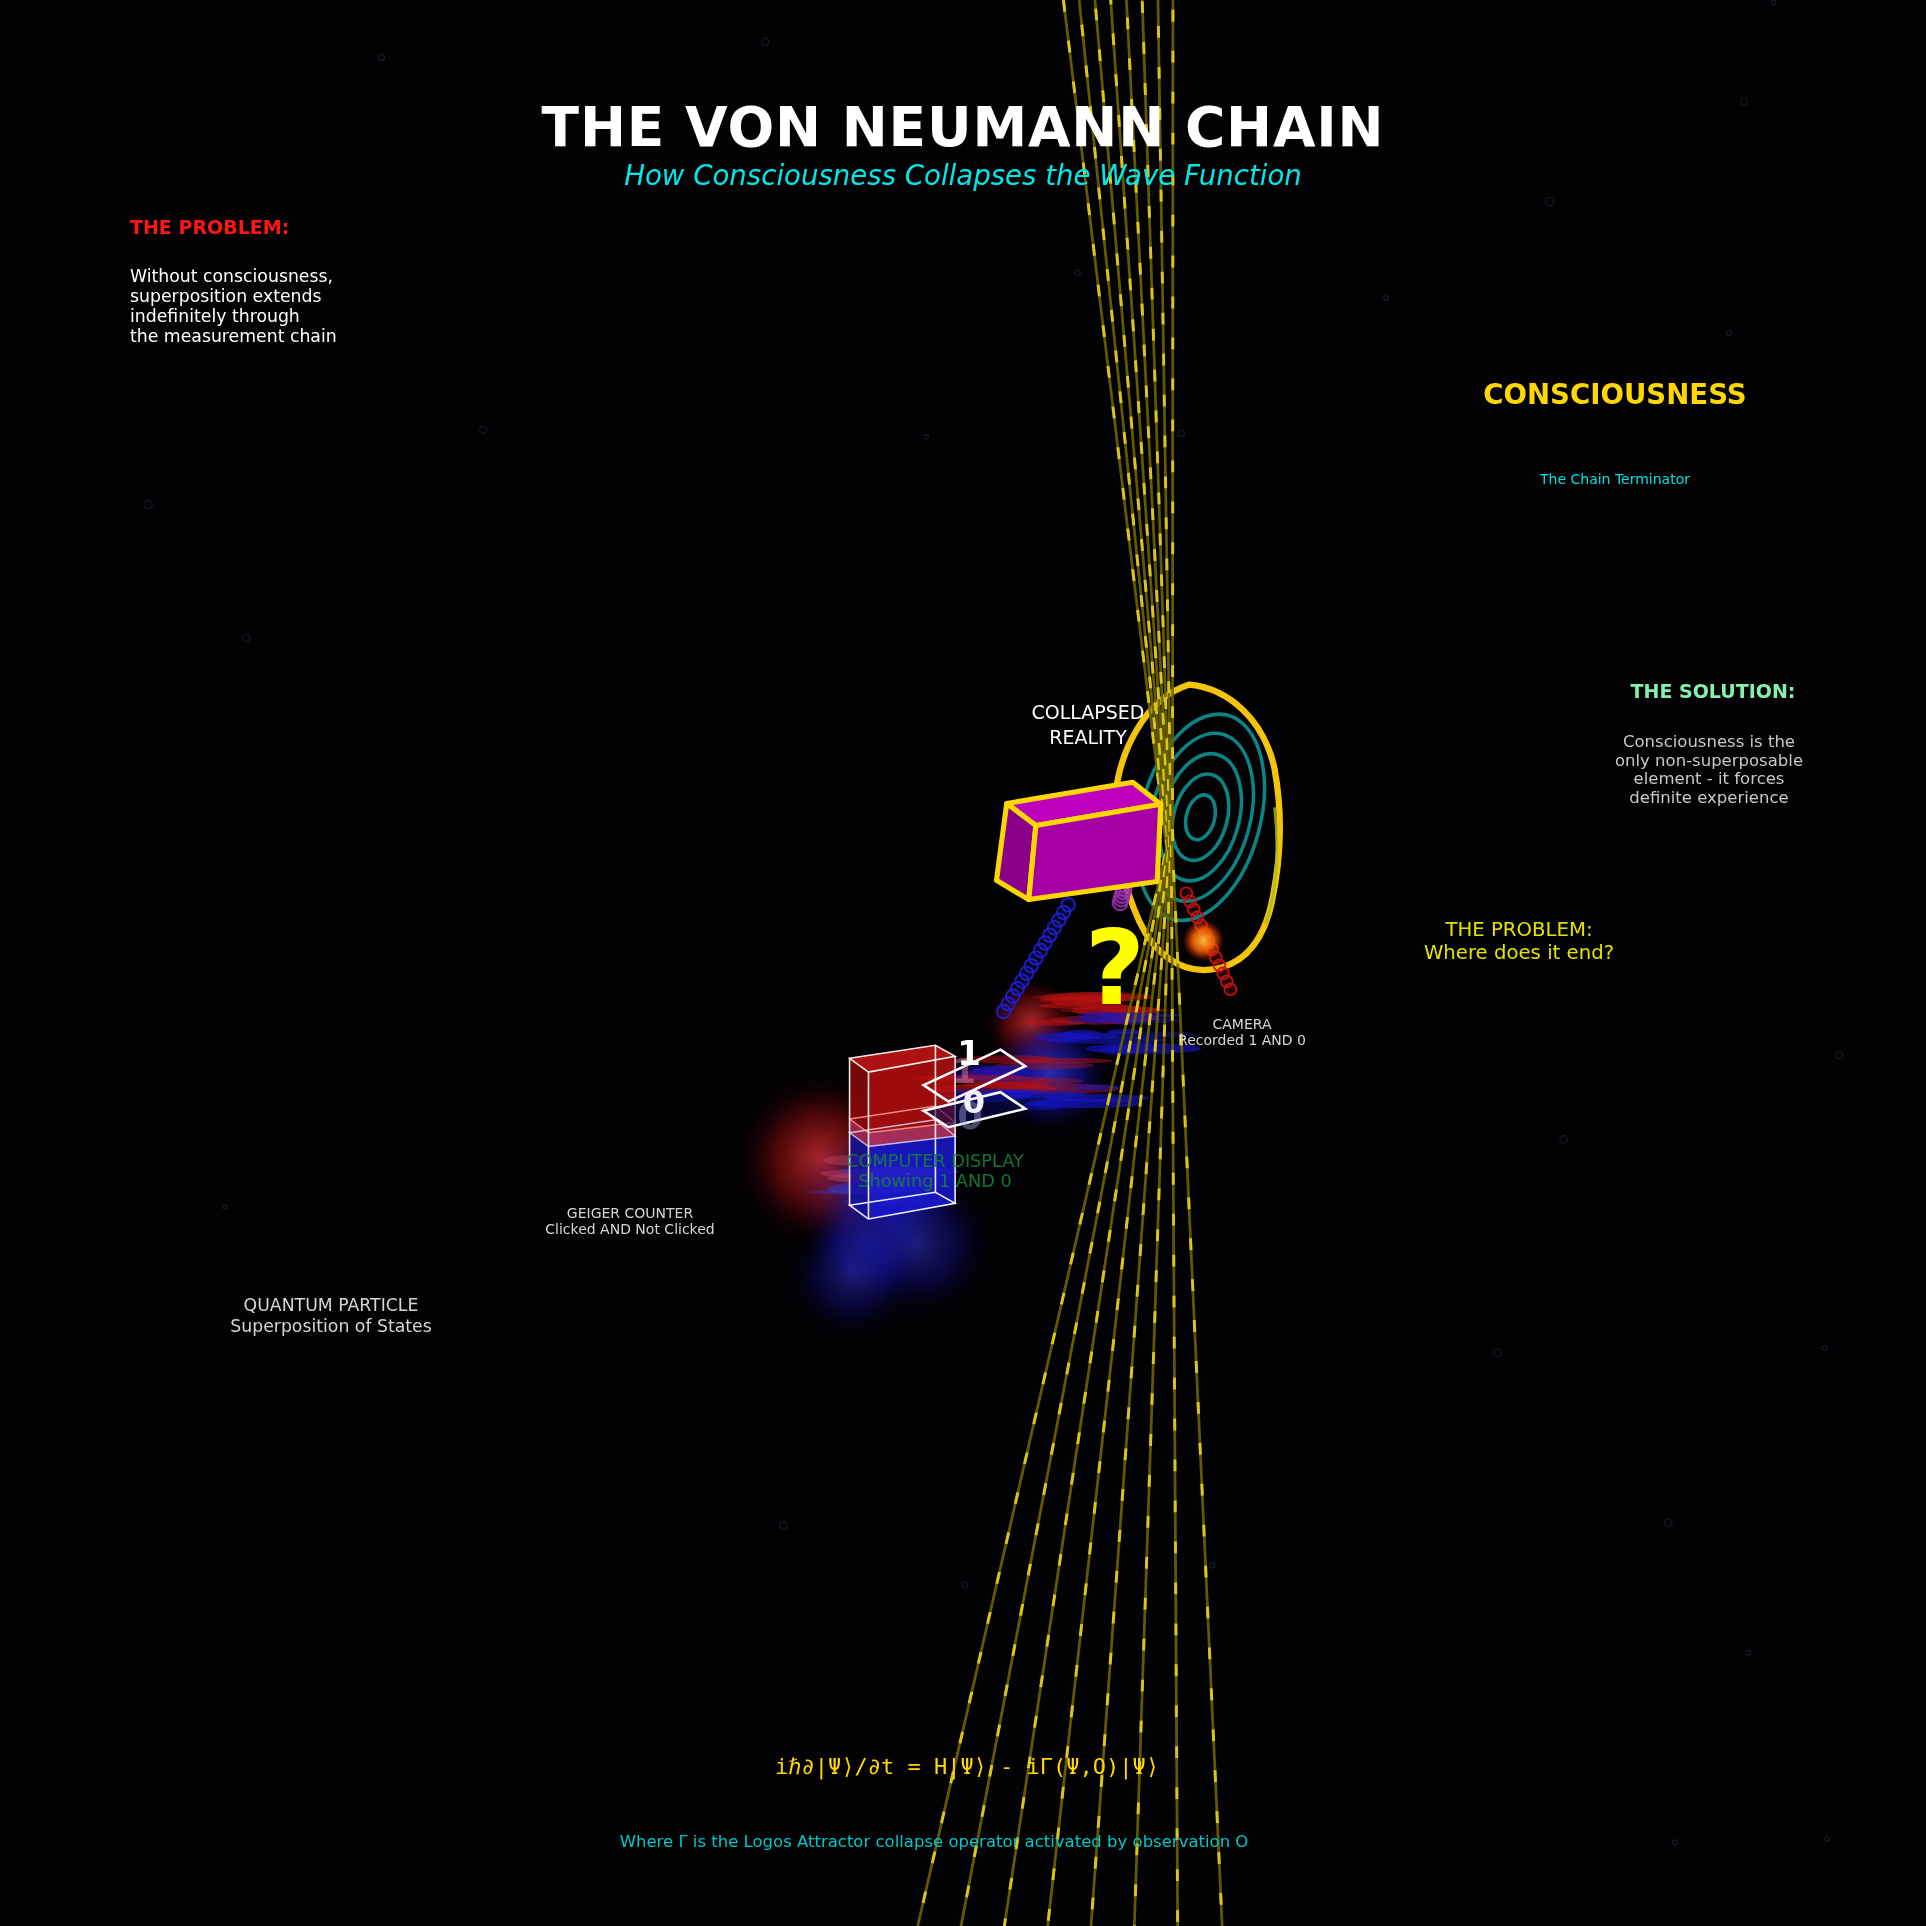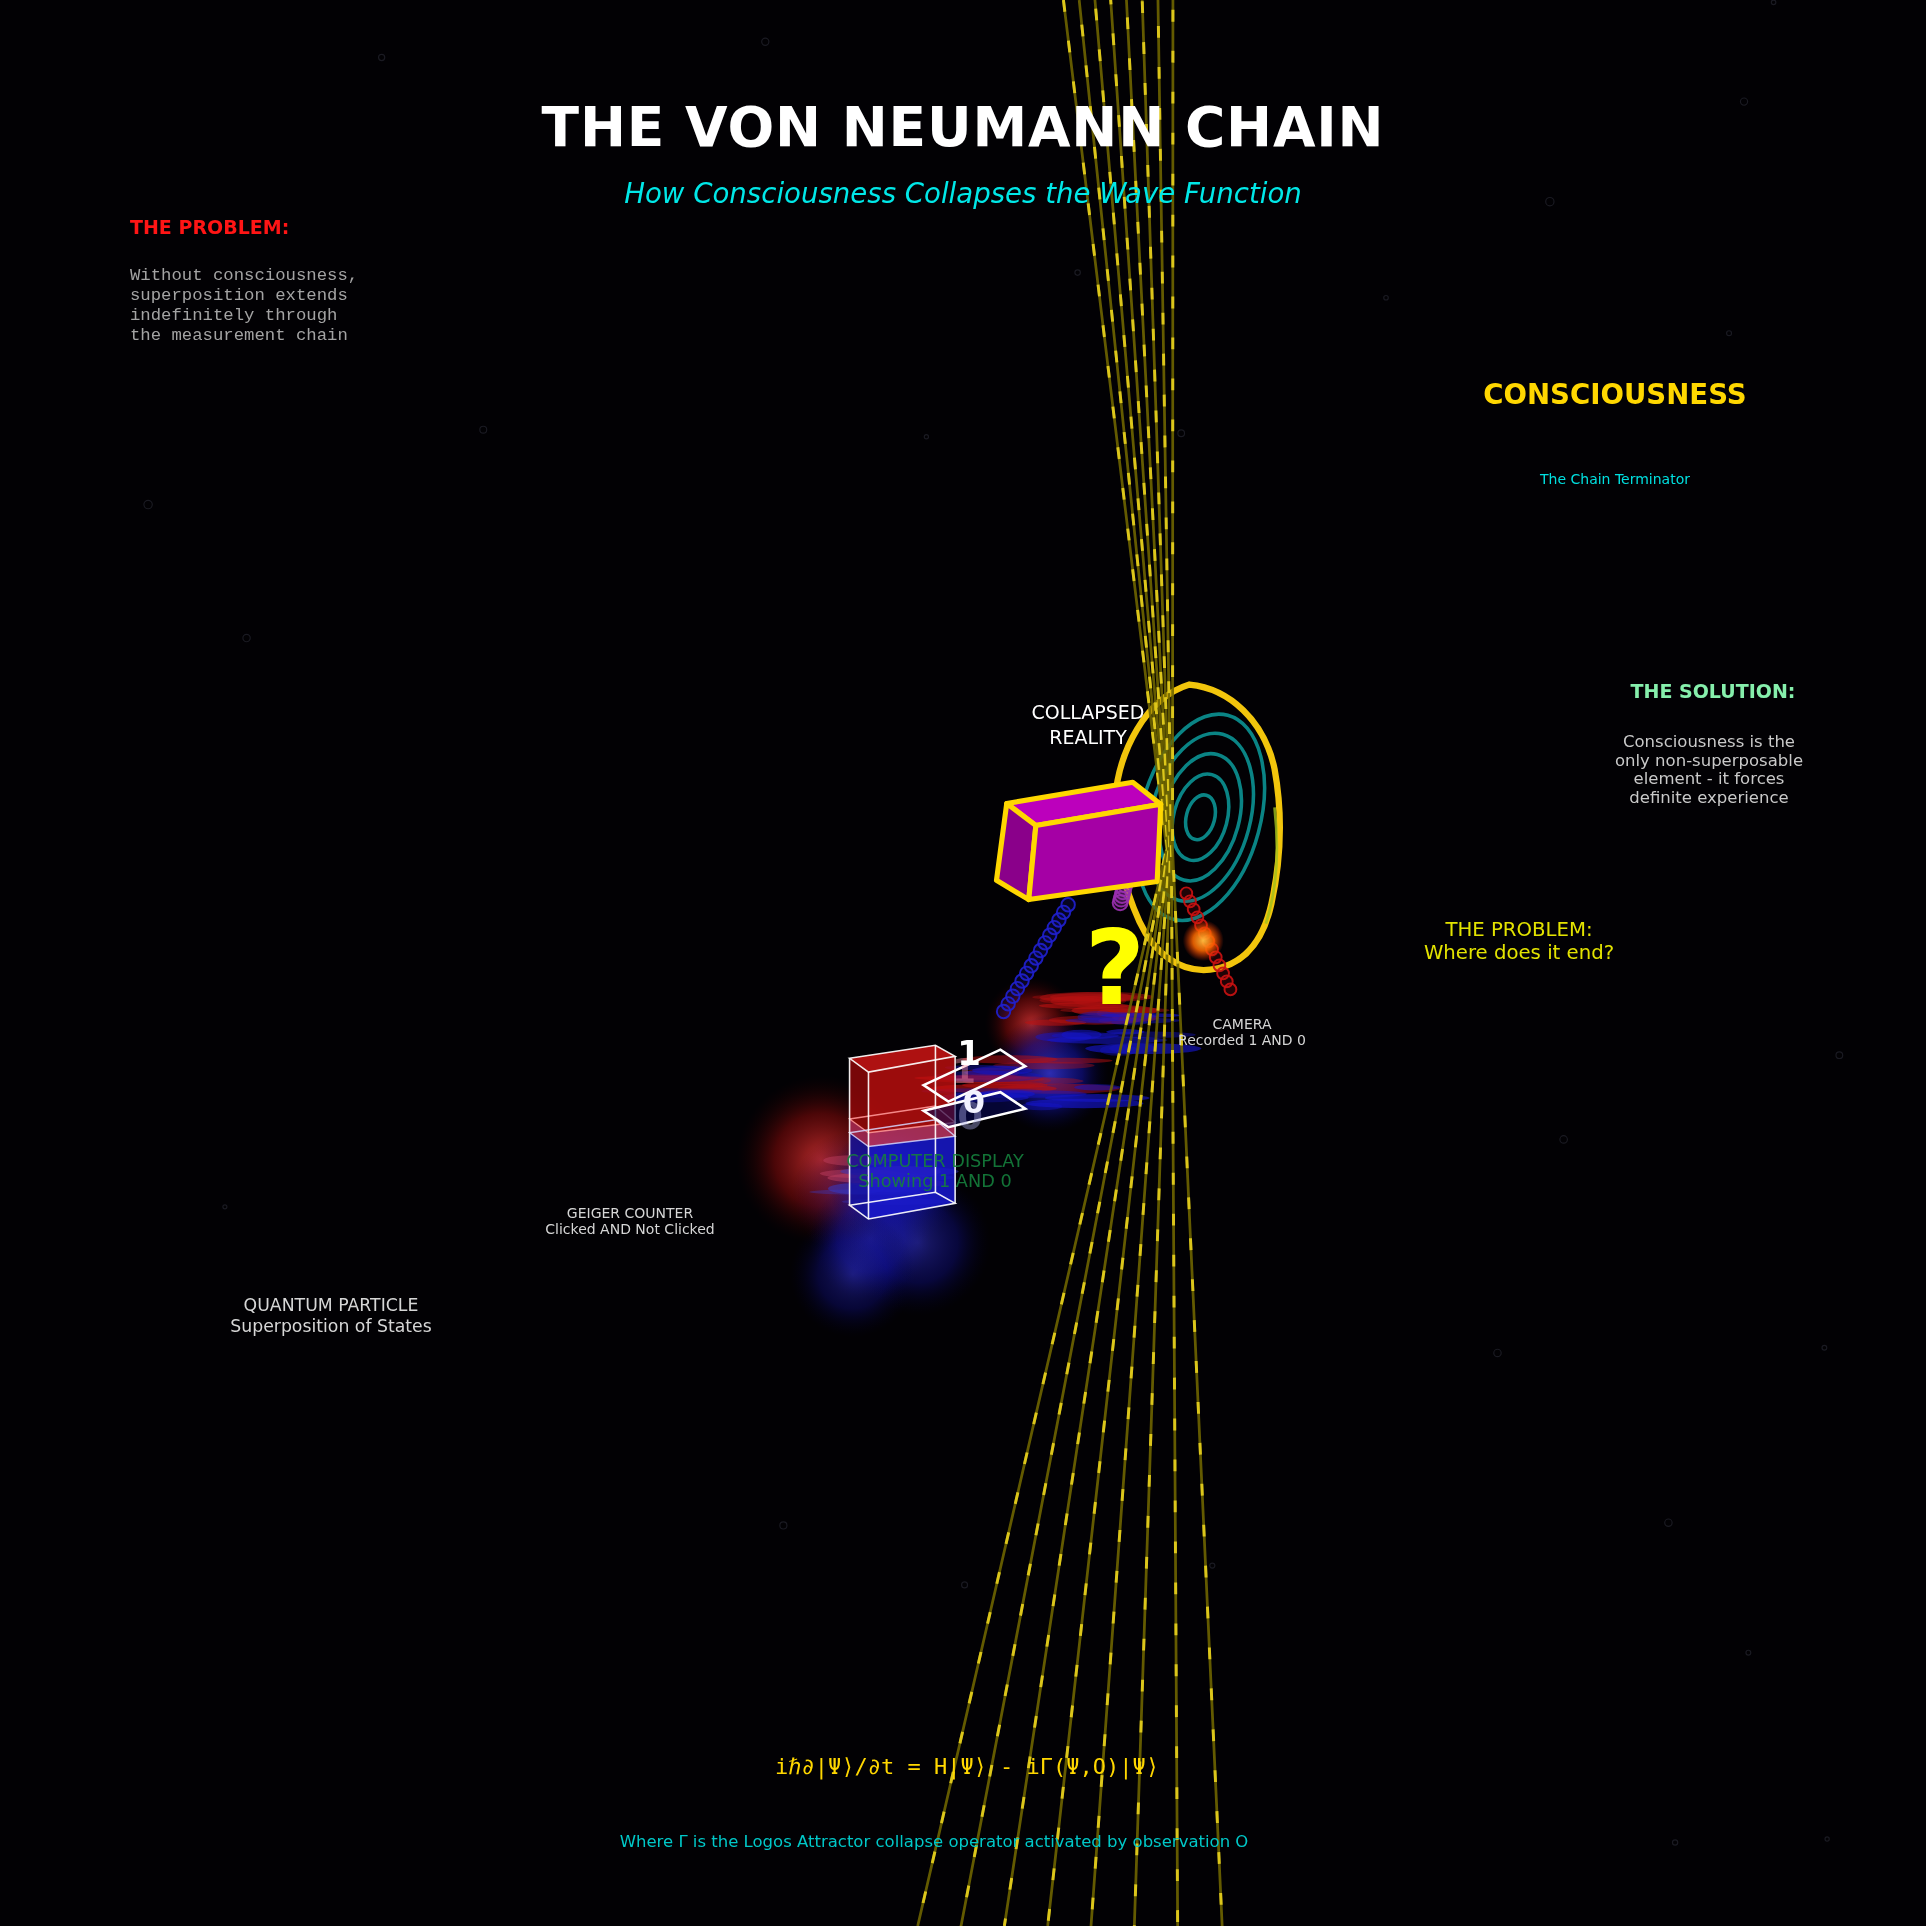--- a/index.html
+++ b/index.html
@@ -8,21 +8,21 @@
   #scene{position:absolute;left:0;top:0;width:1926px;height:1926px;}
   .lbl{position:absolute;white-space:pre-line;text-align:center;transform:translateX(-50%);
        color:#D6D6D6;line-height:1.16;}
   .left{transform:none;text-align:left;}
   .title{font-size:55px;font-weight:bold;color:#FFFFFF;letter-spacing:0.8px;line-height:1.05;}
   .subtitle{font-size:27.6px;font-style:italic;color:#00E8E8;}
   .red-head{font-size:19px;font-weight:bold;color:#FF1515;}
   .gold-head{font-size:19px;font-weight:bold;color:#86efac;}
   .gold-head-big{font-size:27.6px;font-weight:bold;color:#FFD700;}
   .cyan-tag{font-size:14px;color:#00E0E0;margin-top:9px;}
-  .body-txt{font-size:17.3px;color:#a3a3a3;font-family:Liberation Mono, monospace;}
+  .body-txt{font-size:17.3px;color:#ffffff;}
   .body-txt-sm{font-size:16.5px;color:#C9C9C9;line-height:1.13;}
   .yellow-txt{font-size:19.7px;color:#E3E300;}
   .white-head{font-size:19px;font-weight:normal;color:#FFFFFF;line-height:1.3;}
   .stage{font-size:14px;color:#D6D6D6;}
   .stage-sm{font-size:17.3px;color:#D6D6D6;line-height:1.2;}
   .display-lbl{font-size:17.7px;color:#15803d;opacity:.9;line-height:1.12;margin-top:39px;}
   .qmark{font-size:104px;font-weight:bold;color:#FFFF00;line-height:1;}
   .digit{position:absolute;font-weight:bold;transform:translateX(-50%);line-height:1;}
   .d-one{font-size:34px;color:#FFFFFF;}
   .d-one-ghost{font-size:34px;color:#FF96AA;opacity:.42;}
@@ -267,21 +267,21 @@
         <line x1="2205" y1="2722" x2="2205" y2="3095"></line>
         <line x1="2375" y1="2654" x2="2375" y2="3027"></line>
         <line x1="2425" y1="2682" x2="2425" y2="3055"></line>
       </g>
       <polygon points="2345,2755 2540,2665 2603,2707 2408,2797" fill="none" stroke="#FFFFFF" stroke-width="6.5"></polygon>
       <polygon points="2345,2820 2540,2773 2603,2815 2408,2862" fill="rgba(8,8,85,.6)" stroke="#FFFFFF" stroke-width="6.5"></polygon>
     </g>
   </svg>
 
   <div class="lbl title" style="left:963px;top:99px;">THE VON NEUMANN CHAIN</div>
-  <div class="lbl subtitle" style="left:963px;top:178px;">How Consciousness Collapses the Wave Function</div>
+  <div class="lbl subtitle" style="left:963px;top:160px;">How Consciousness Collapses the Wave Function</div>
 
   <div class="lbl left red-head" style="left:130px;top:216px;">THE PROBLEM:</div>
   <div class="lbl left body-txt" style="left:130px;top:266px;">Without consciousness,
 superposition extends
 indefinitely through
 the measurement chain</div>
 
   <div class="lbl gold-head-big" style="left:1615px;top:379px;">CONSCIOUSNESS</div>
   <div class="lbl cyan-tag" style="left:1615px;top:462px;">The Chain Terminator</div>
 

